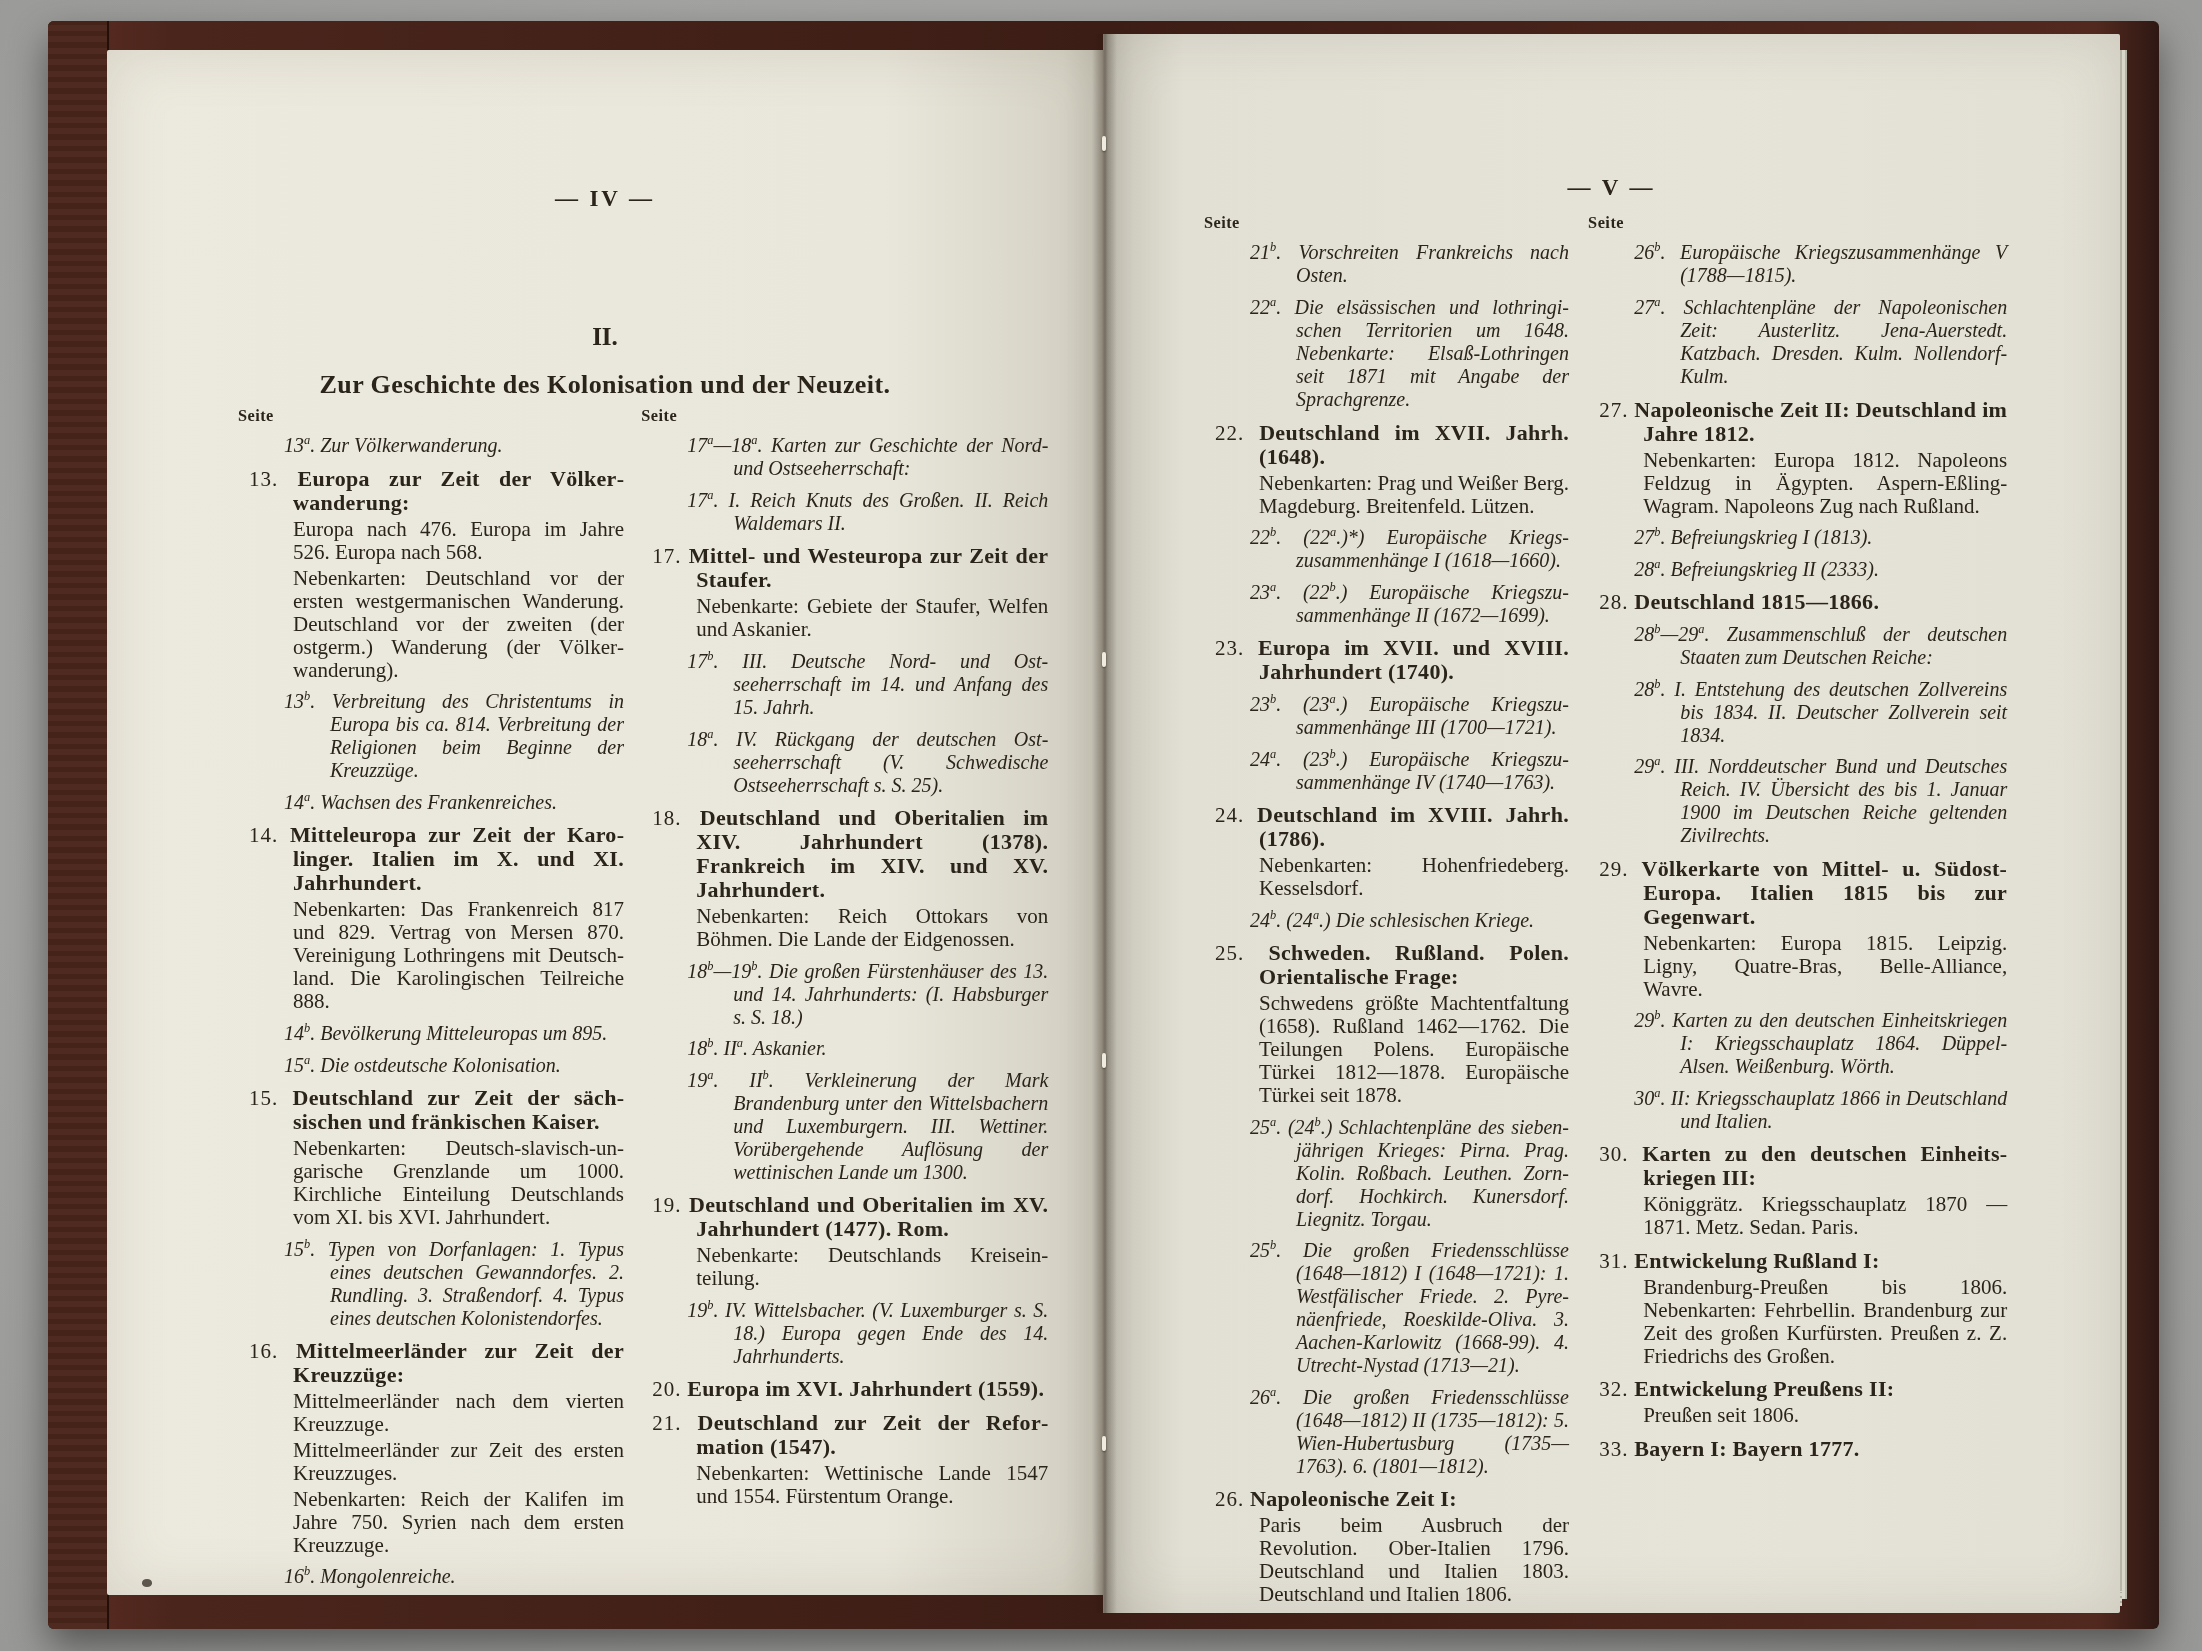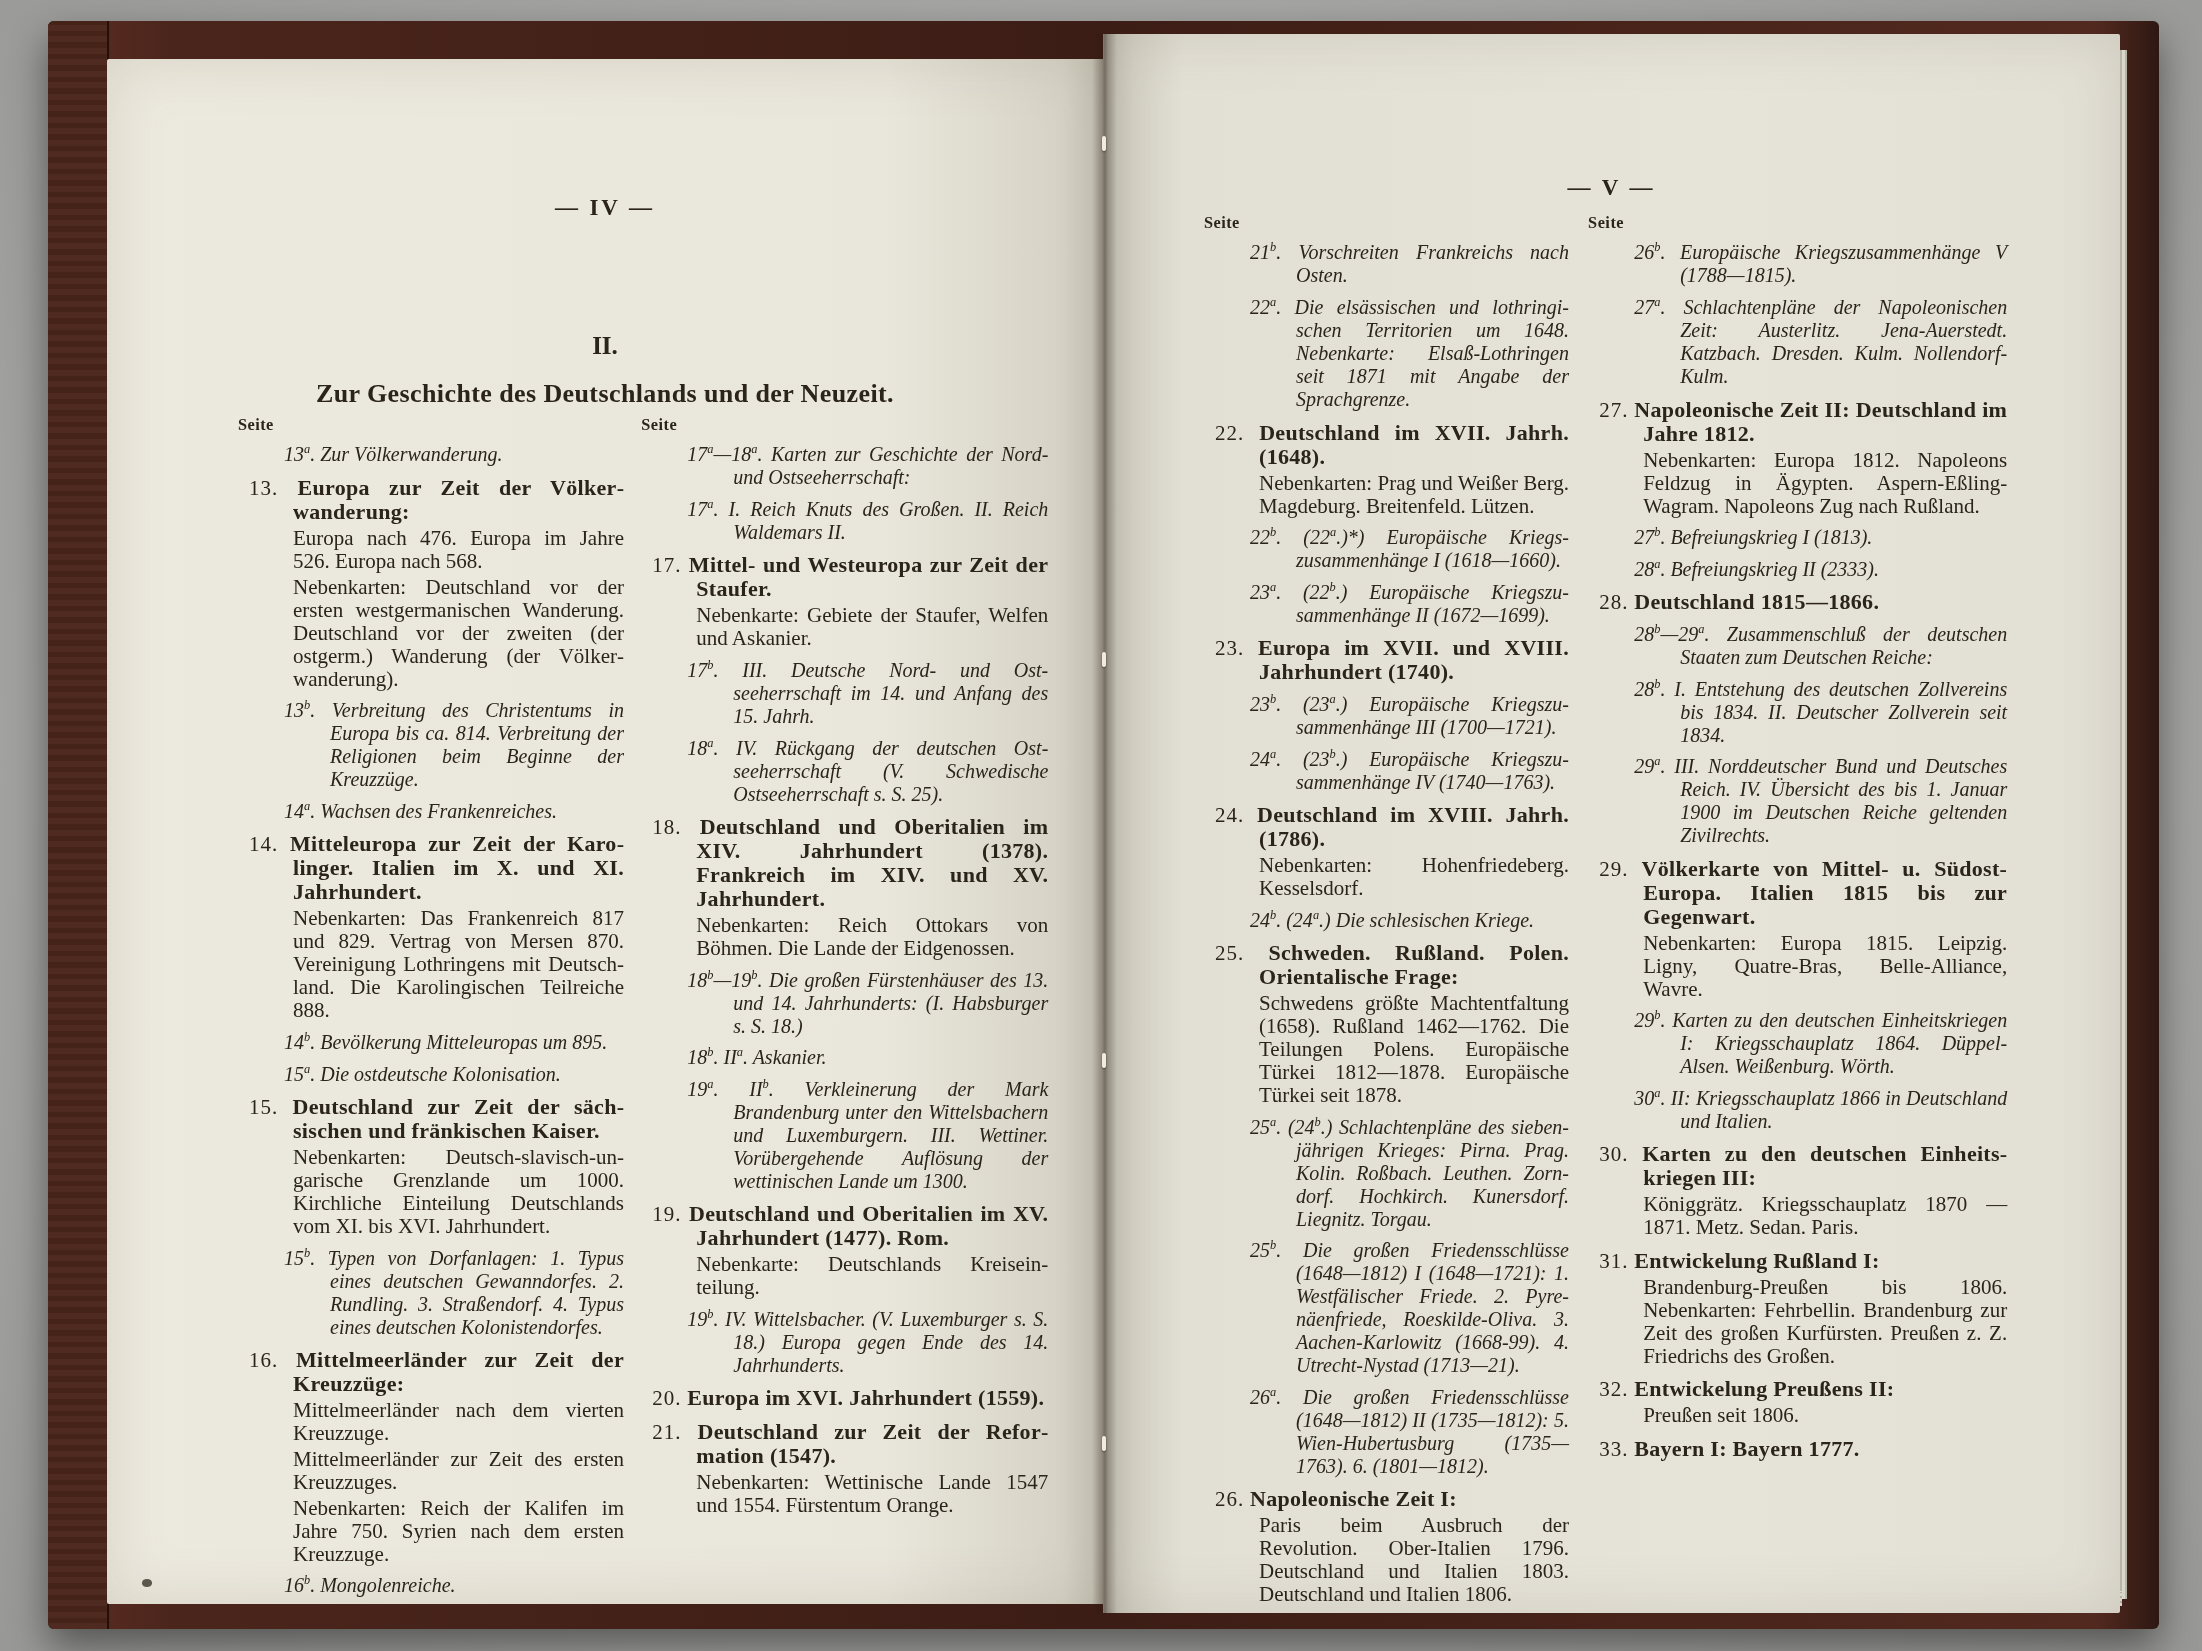--- a/index.html
+++ b/index.html
@@ -24,21 +24,21 @@
     position:absolute;right:32.5px;top:29px;width:29px;height:1549px;
     background:repeating-linear-gradient(90deg,#d9d6ca 0 2.9px,#b7b4a8 2.9px 4.8px);
   }
   .page-edges-bottom{
     position:absolute;left:1061px;bottom:23px;width:1013px;height:15.3px;
     background:repeating-linear-gradient(0deg,#d9d6ca 0 2.9px,#b0ad a1 2.9px 4.8px);
     background:repeating-linear-gradient(0deg,#d9d6ca 0 2.9px,#b0ada1 2.9px 4.8px);
   }
   .page{position:absolute;overflow:hidden;}
   .page-left{
-    left:59px;top:38px;width:996px;height:1545px;
+    left:59px;top:29px;width:996px;height:1545px;
     background:linear-gradient(90deg,#ece9de 0%,#e9e6db 78%,#d6d3c6 96%,#c2bfb2 100%);
     box-shadow:inset 0 0 57px rgba(120,110,90,0.18);
     border-radius:1.9px 0 0 1.9px;
   }
   .page-right{
     left:1055px;top:13.4px;width:1017px;height:1579px;
     background:linear-gradient(90deg,#bdbaae 0%,#d3d0c4 3%,#e2dfd4 8%,#e6e3d8 60%,#e2dfd4 100%);
     box-shadow:inset 0 0 57px rgba(110,105,90,0.18);
     border-radius:0 1.9px 1.9px 0;
   }
@@ -78,21 +78,21 @@
 <body>
 
 <div class="book">
   <div class="cover-edge-left"></div>
   <div class="page-edges-right"></div>
   <div class="page-edges-bottom"></div>
 
   <div class="page page-left">
     <div class="pnum">— IV —</div>
     <div class="secnum">II.</div>
-    <div class="title">Zur Geschichte des Deutschlands und der Neuzeit.</div>
+    <div class="title">Zur Geschichte des Kolonisation und der Neuzeit.</div>
     <div class="cols">
       <div class="col pl-c1">
         <div class="seite">Seite</div>
         <div>
             <p class="entry sheet"><span class="lbl">13<sup>a</sup>.</span> <span class="txt">Zur Völkerwanderung.</span></p>
             <p class="entry map"><span class="lbl">13.</span> <span class="txt">Europa zur Zeit der Völker­wanderung:</span></p>
             <p class="entry desc"><span class="txt">Europa nach 476. Europa im Jahre 526. Europa nach 568.</span></p>
             <p class="entry desc"><span class="txt">Nebenkarten: Deutschland vor der ersten westgermanischen Wanderung. Deutschland vor der zweiten (der ostgerm.) Wanderung (der Völker­wanderung).</span></p>
             <p class="entry sheet"><span class="lbl">13<sup>b</sup>.</span> <span class="txt">Verbreitung des Christentums in Europa bis ca. 814. Verbreitung der Religionen beim Beginne der Kreuzzüge.</span></p>
             <p class="entry sheet"><span class="lbl">14<sup>a</sup>.</span> <span class="txt">Wachsen des Frankenreiches.</span></p>

